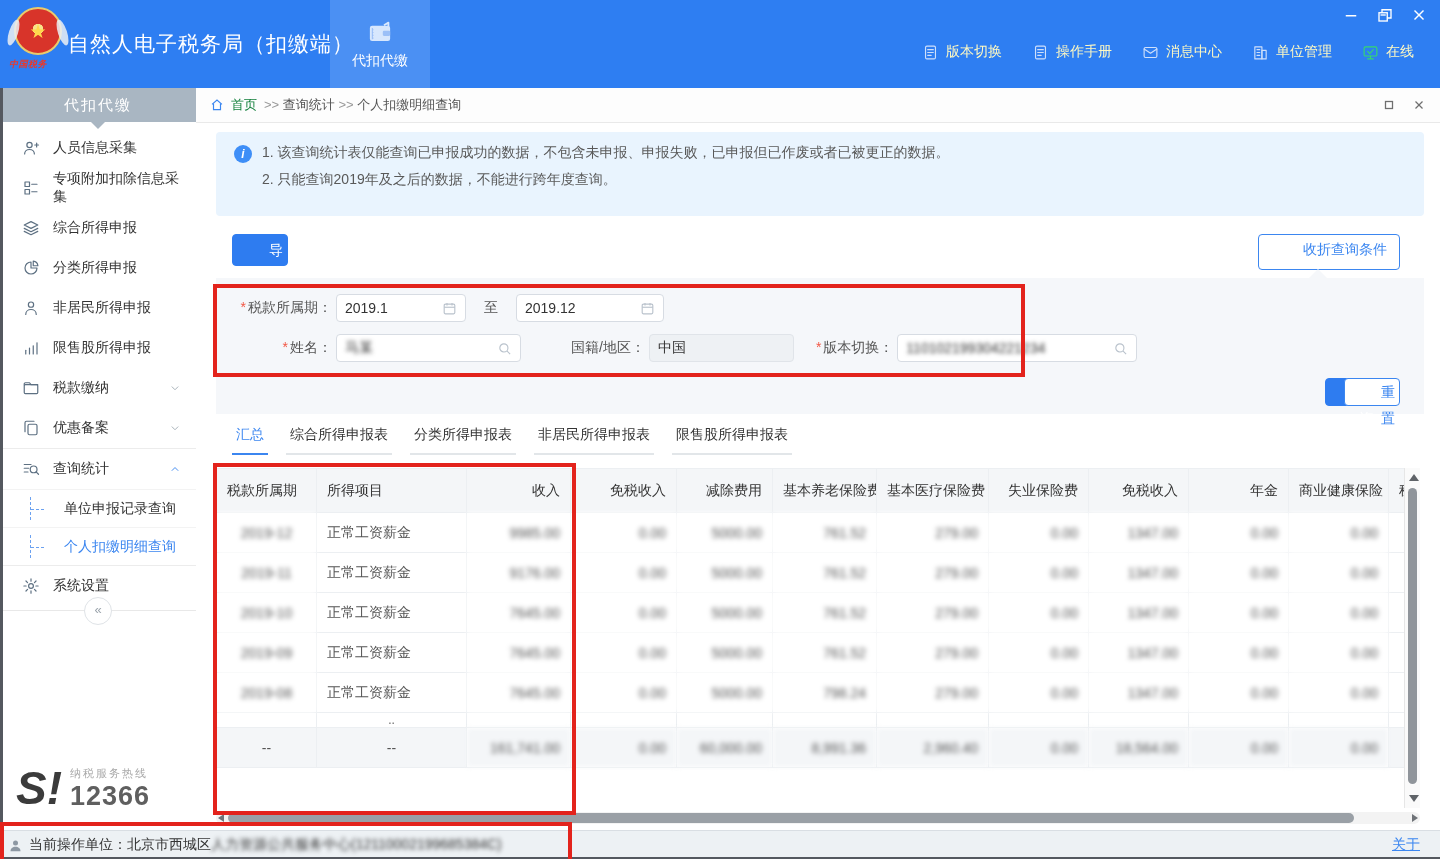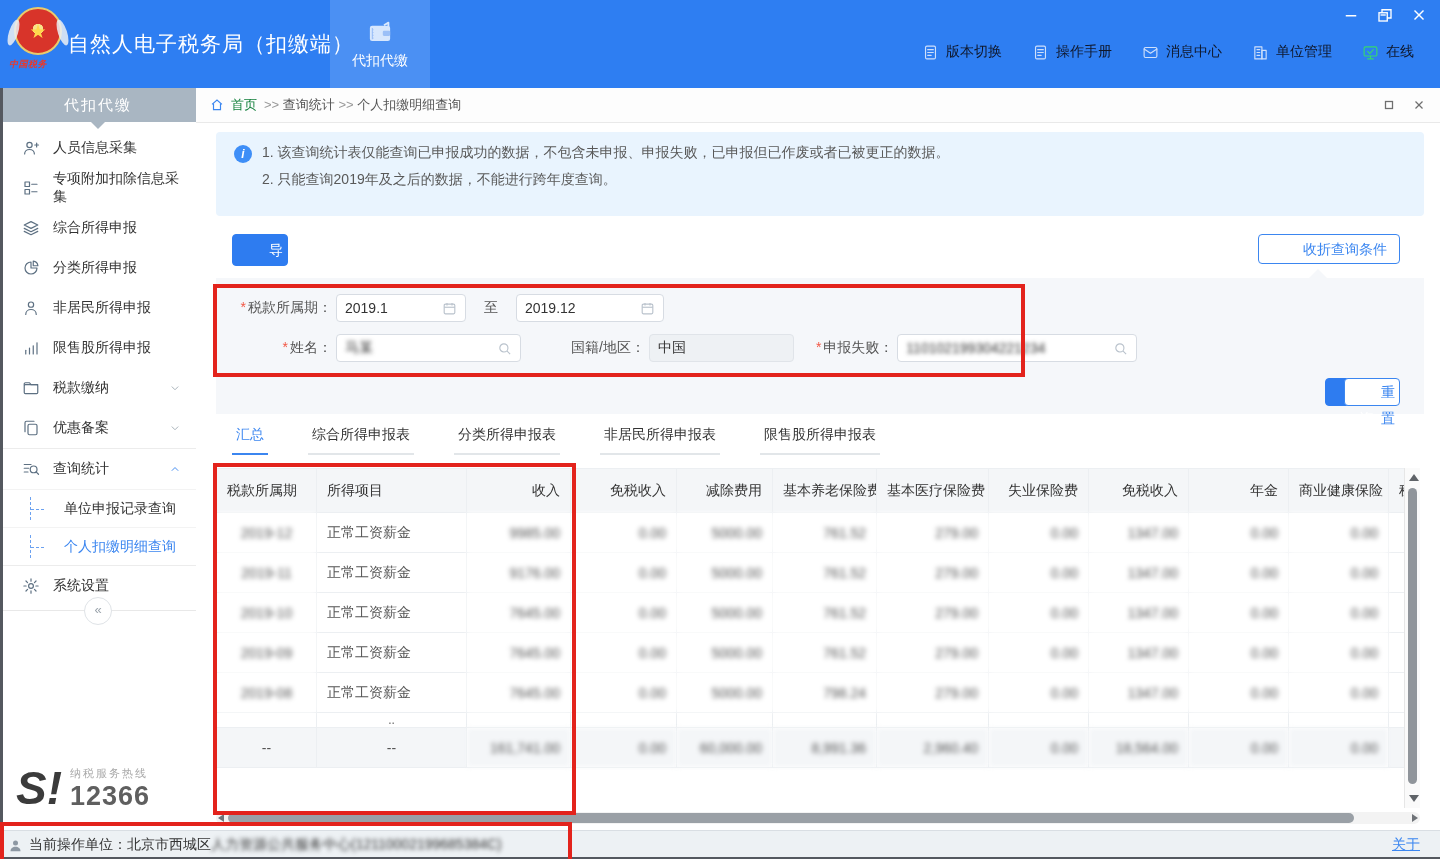--- a/index.html
+++ b/index.html
@@ -17,21 +17,21 @@
     background:rgba(235,240,245,.85);}
   .emblem::before{left:-7px;transform:rotate(18deg);}
   .emblem::after{right:-7px;transform:rotate(-18deg);}
   .emblem .star{color:#ffd84d;font-size:19px;line-height:1;}
   .logo-text{margin-top:3px;text-align:left;color:#e8392b;font-size:9px;font-weight:bold;font-style:italic;letter-spacing:0.5px;}
   .app-title{position:absolute;left:68px;top:0;height:84px;line-height:88px;color:#fff;font-size:21px;letter-spacing:1px;}
   .header-tab{position:absolute;left:330px;top:0;width:100px;height:88px;background:rgba(255,255,255,.14);
     display:flex;flex-direction:column;align-items:center;justify-content:center;gap:6px;cursor:pointer;}
   .header-tab .tab-label{color:#fff;font-size:14px;}
   .header-menu{position:absolute;right:26px;top:30px;height:44px;display:flex;align-items:center;gap:30px;}
-  .hmenu-item{display:flex;align-items:center;gap:7px;color:#0f172a;font-size:14px;cursor:pointer;}
+  .hmenu-item{display:flex;align-items:center;gap:7px;color:#fef9c3;font-size:14px;cursor:pointer;}
   .hmenu-item .hic{width:17px;height:17px;color:#cfe0fb;}
   .hmenu-item .hic.online{color:#35d96e;}
   .win-controls{position:absolute;right:12px;top:6px;display:flex;gap:16px;}
   .win-btn{width:18px;height:18px;color:#fff;cursor:pointer;}
 
   
   .frame-left{position:absolute;left:0;top:88px;bottom:0;width:3px;background:#54585f;z-index:60;}
   .frame-bottom{position:absolute;left:0;bottom:0;width:1440px;height:2px;background:#54585f;z-index:60;}
 
   
@@ -69,41 +69,41 @@
   .page{position:absolute;left:0;top:34px;right:0;bottom:0;}
   .notice{position:absolute;left:20px;top:10px;width:1208px;height:84px;background:#e9f4fe;border-radius:4px;}
   .notice .info-icon{position:absolute;left:18px;top:13px;width:18px;height:18px;border-radius:50%;background:#3e8ef7;color:#fff;font-size:12px;font-weight:bold;text-align:center;line-height:18px;font-style:italic;}
   .notice-lines{position:absolute;left:46px;top:7px;right:16px;}
   .notice-line{line-height:27px;color:#595959;font-size:14px;white-space:nowrap;}
 
   .btn{border-radius:4px;font-size:14px;text-align:center;cursor:pointer;box-sizing:border-box;padding-left:32px;}
   .btn.primary{background:#2e7cf0;color:#fff;border:1px solid #2e7cf0;}
   .btn.ghost{background:#fff;color:#3b86f0;border:1px solid #3b86f0;}
   .btn-export{position:absolute;left:36px;top:112px;width:56px;height:32px;line-height:30px;}
-  .btn-collapse{position:absolute;left:1062px;top:112px;width:142px;height:30px;line-height:28px;}
+  .btn-collapse{position:absolute;left:1062px;top:112px;width:142px;height:36px;line-height:28px;}
 
   .filter-panel{position:absolute;left:20px;top:156px;width:1208px;height:136px;background:#f5f7fa;}
   .filter-panel::before{content:"";position:absolute;top:-9px;left:1093px;border-left:9px solid transparent;border-right:9px solid transparent;border-bottom:9px solid #f5f7fa;}
   .f-row{position:absolute;left:0;display:flex;align-items:center;}
   .f-row1{top:16px;}
   .f-row2{top:56px;}
   .f-label{width:116px;text-align:right;color:#555;white-space:nowrap;flex:none;}
   .req{color:#f25643;margin-right:2px;font-style:normal;}
   .field{display:inline-flex;align-items:center;background:#fff;border:1px solid #d7dce3;border-radius:4px;height:28px;padding:0 8px;box-sizing:border-box;margin-left:4px;}
   .field .val{flex:1;font-size:14px;color:#333;overflow:hidden;white-space:nowrap;}
   .field .ficon{width:15px;height:15px;color:#b9c2cc;margin-left:6px;flex:none;}
   .field.disabled{background:#eef1f4;border-color:#e0e4e9;}
   .w130{width:130px;} .w148{width:148px;} .w185{width:185px;} .w145{width:145px;} .w240{width:240px;}
   .mid-word{margin:0 14px 0 18px;color:#555;}
   .lbl2{margin-left:50px;color:#555;white-space:nowrap;}
   .lbl3{margin-left:22px;color:#555;white-space:nowrap;}
   .btn-query{position:absolute;left:1129px;top:256px;width:52px;height:28px;line-height:26px;}
   .btn-reset{position:absolute;left:1148px;top:256px;width:56px;height:28px;line-height:26px;}
 
-  .tabs{position:absolute;left:36px;top:304px;display:flex;gap:40px;}
+  .tabs{position:absolute;left:36px;top:304px;display:flex;gap:18px;}
   .tab{padding:0 4px 9px;border-bottom:2px solid #e2e6e9;color:#333;cursor:pointer;font-size:14px;}
   .tab.active{color:#3b86f0;border-color:#3b86f0;}
 
   
   .table-zone{position:absolute;left:20px;top:346px;width:1188px;height:340px;overflow:hidden;}
   table.grid{border-collapse:collapse;table-layout:fixed;width:1219px;}
   .grid td{border:1px solid #eceff2;font-size:14px;color:#555;padding:0 10px;overflow:hidden;white-space:nowrap;box-sizing:border-box;}
   .grid tr.hd td{background:#f4f6f8;color:#333;height:44px;}
   .grid tr.bd td{height:40px;background:#fff;}
   .grid tr.part td{height:15px;background:#fff;color:#666;font-size:12px;line-height:10px;}
@@ -443,21 +443,21 @@
                 <svg viewBox="0 0 24 24" fill="none" stroke="currentColor" stroke-width="1.8">
                   <circle cx="11" cy="11" r="6.5"></circle>
                   <line x1="15.8" y1="15.8" x2="21" y2="21"></line>
                 </svg>
               </span>
           </span>
           <span class="lbl2">国籍/地区：</span>
           <span class="field w145 disabled">
             <span class="val">中国</span>
           </span>
-          <span class="lbl3"><i class="req">*</i><span>申报失败：</span></span>
+          <span class="lbl3"><i class="req">*</i><span>版本切换：</span></span>
           <span class="field w240">
             <span class="val rd2">110102199304221234</span>
             <span class="ficon">
                 <svg viewBox="0 0 24 24" fill="none" stroke="currentColor" stroke-width="1.8">
                   <circle cx="11" cy="11" r="6.5"></circle>
                   <line x1="15.8" y1="15.8" x2="21" y2="21"></line>
                 </svg>
               </span>
           </span>
         </div>

